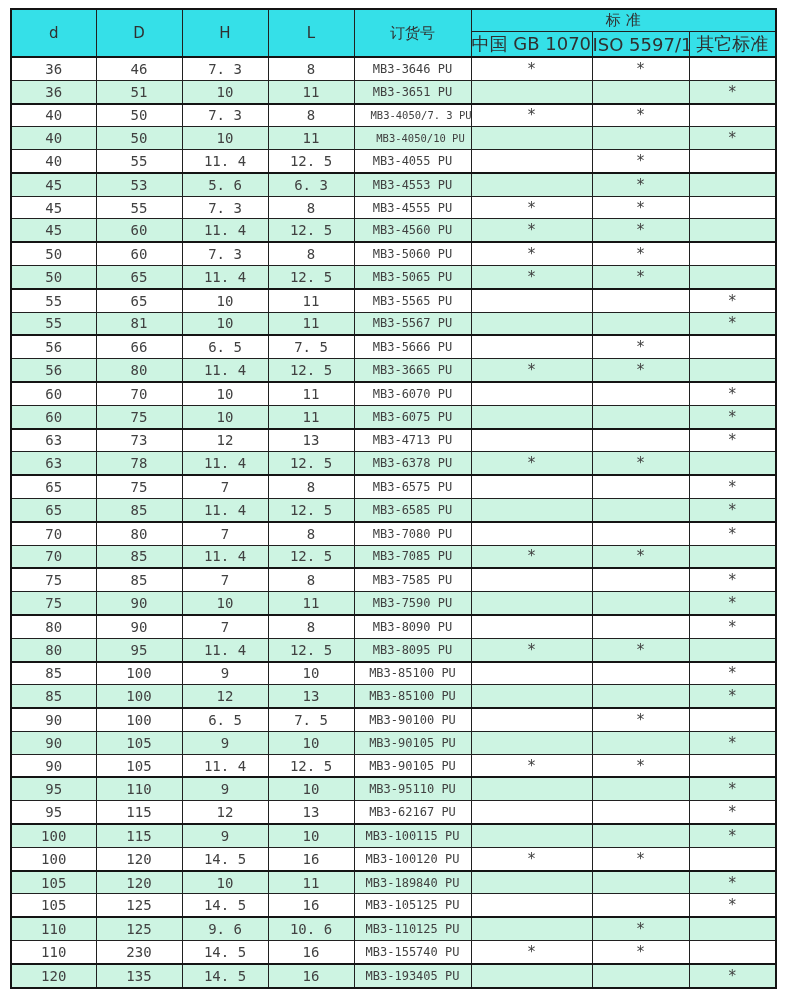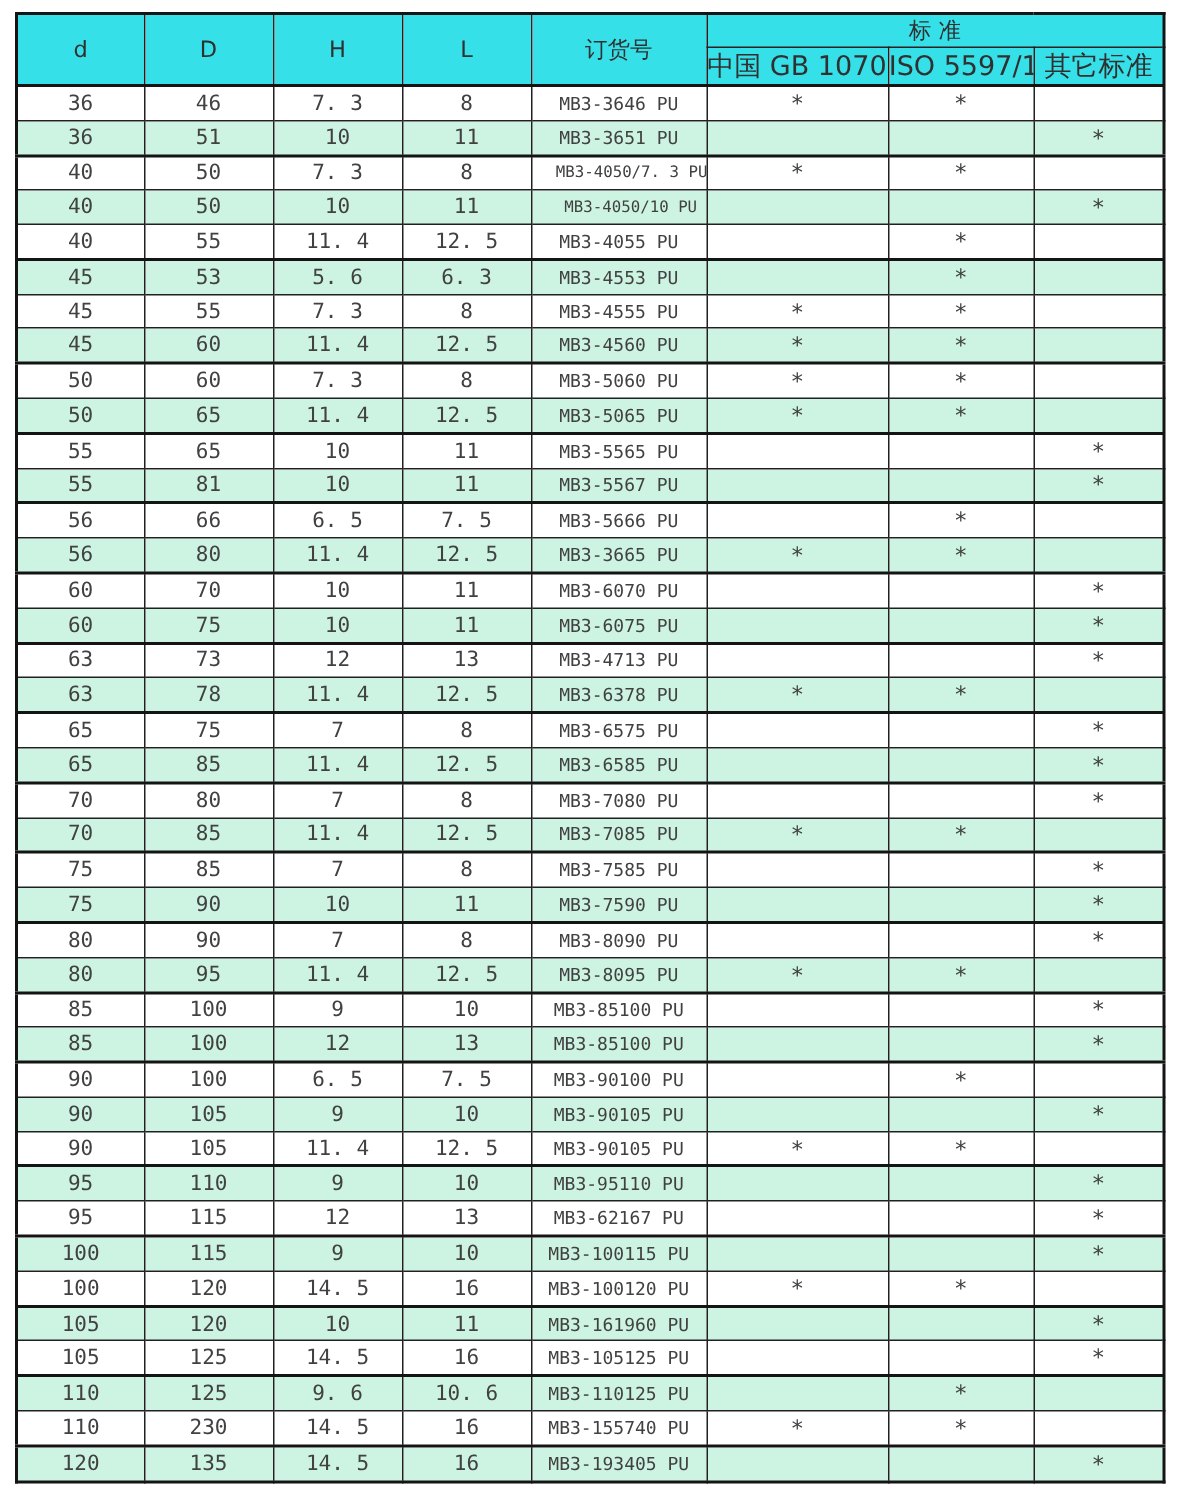--- a/index.html
+++ b/index.html
@@ -413,21 +413,21 @@
     <td class="order">MB3-100120 PU</td>
     <td class="star">*</td>
     <td class="star">*</td>
     <td class="star"></td>
   </tr>
         <tr class="alt">
     <td>105</td>
     <td>120</td>
     <td>10</td>
     <td>11</td>
-    <td class="order">MB3-161960 PU</td>
+    <td class="order">MB3-189840 PU</td>
     <td class="star"></td>
     <td class="star"></td>
     <td class="star">*</td>
   </tr>
         <tr class="ge">
     <td>105</td>
     <td>125</td>
     <td>14. 5</td>
     <td>16</td>
     <td class="order">MB3-105125 PU</td>

